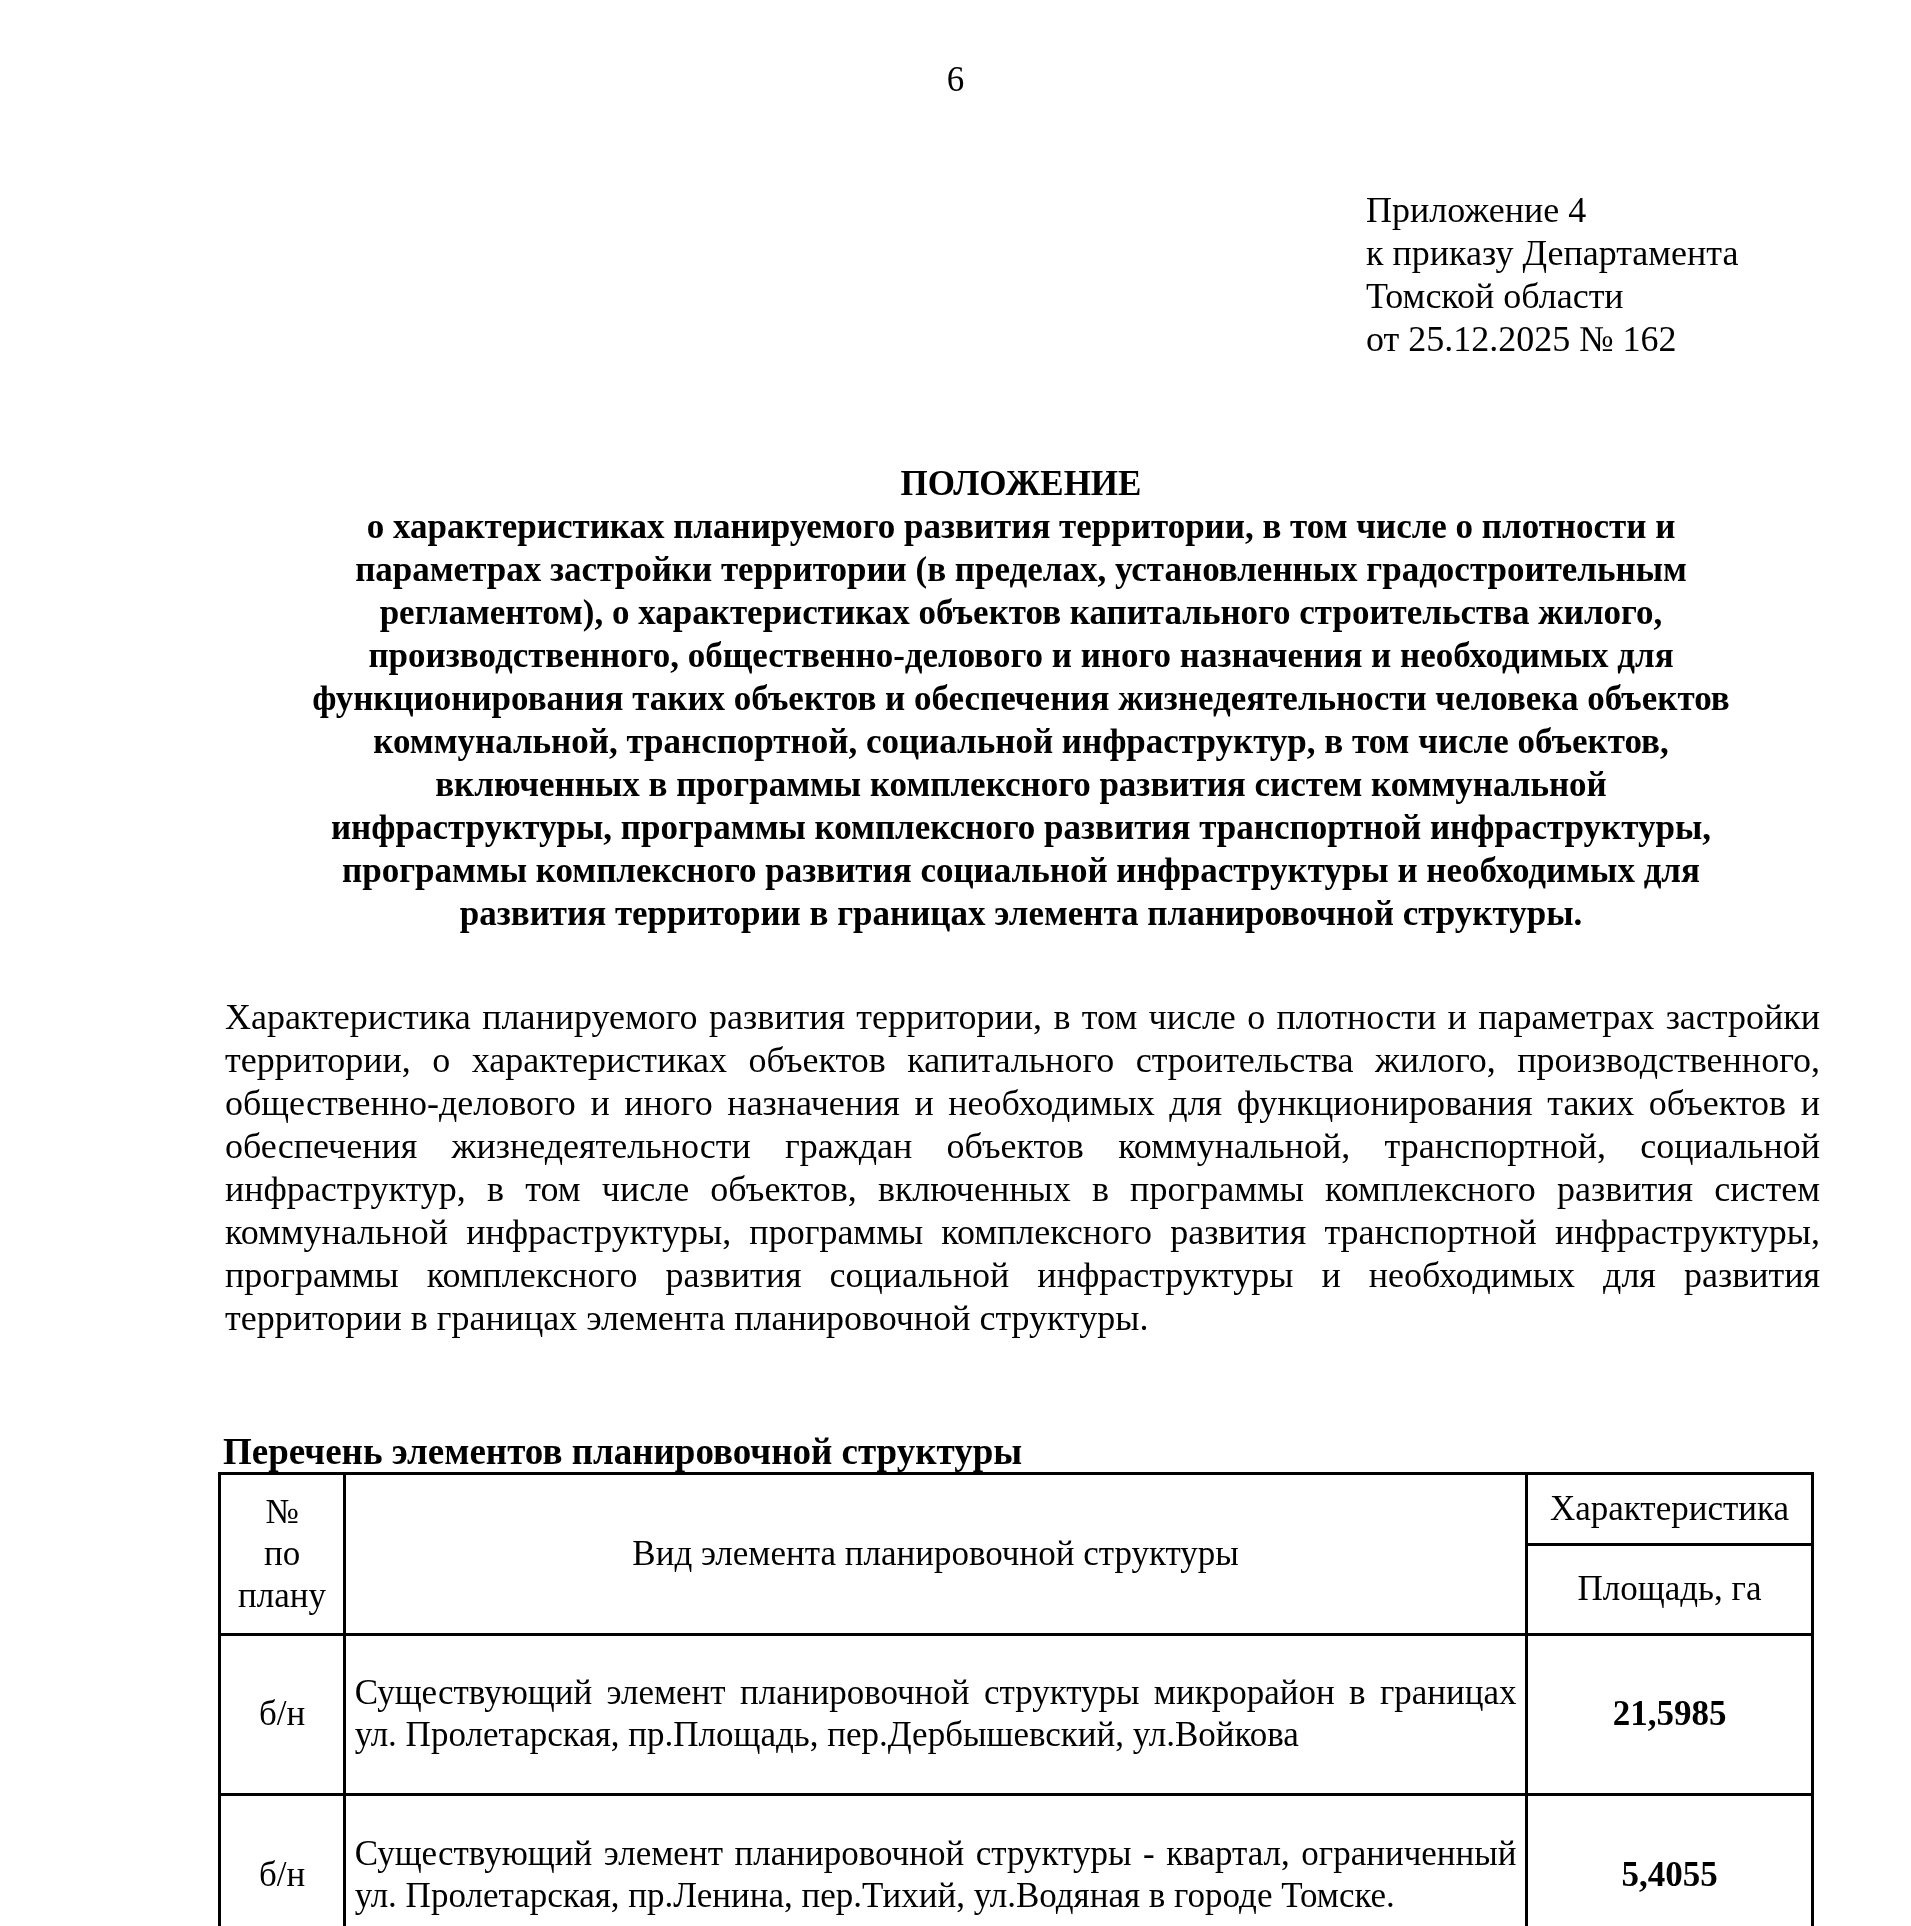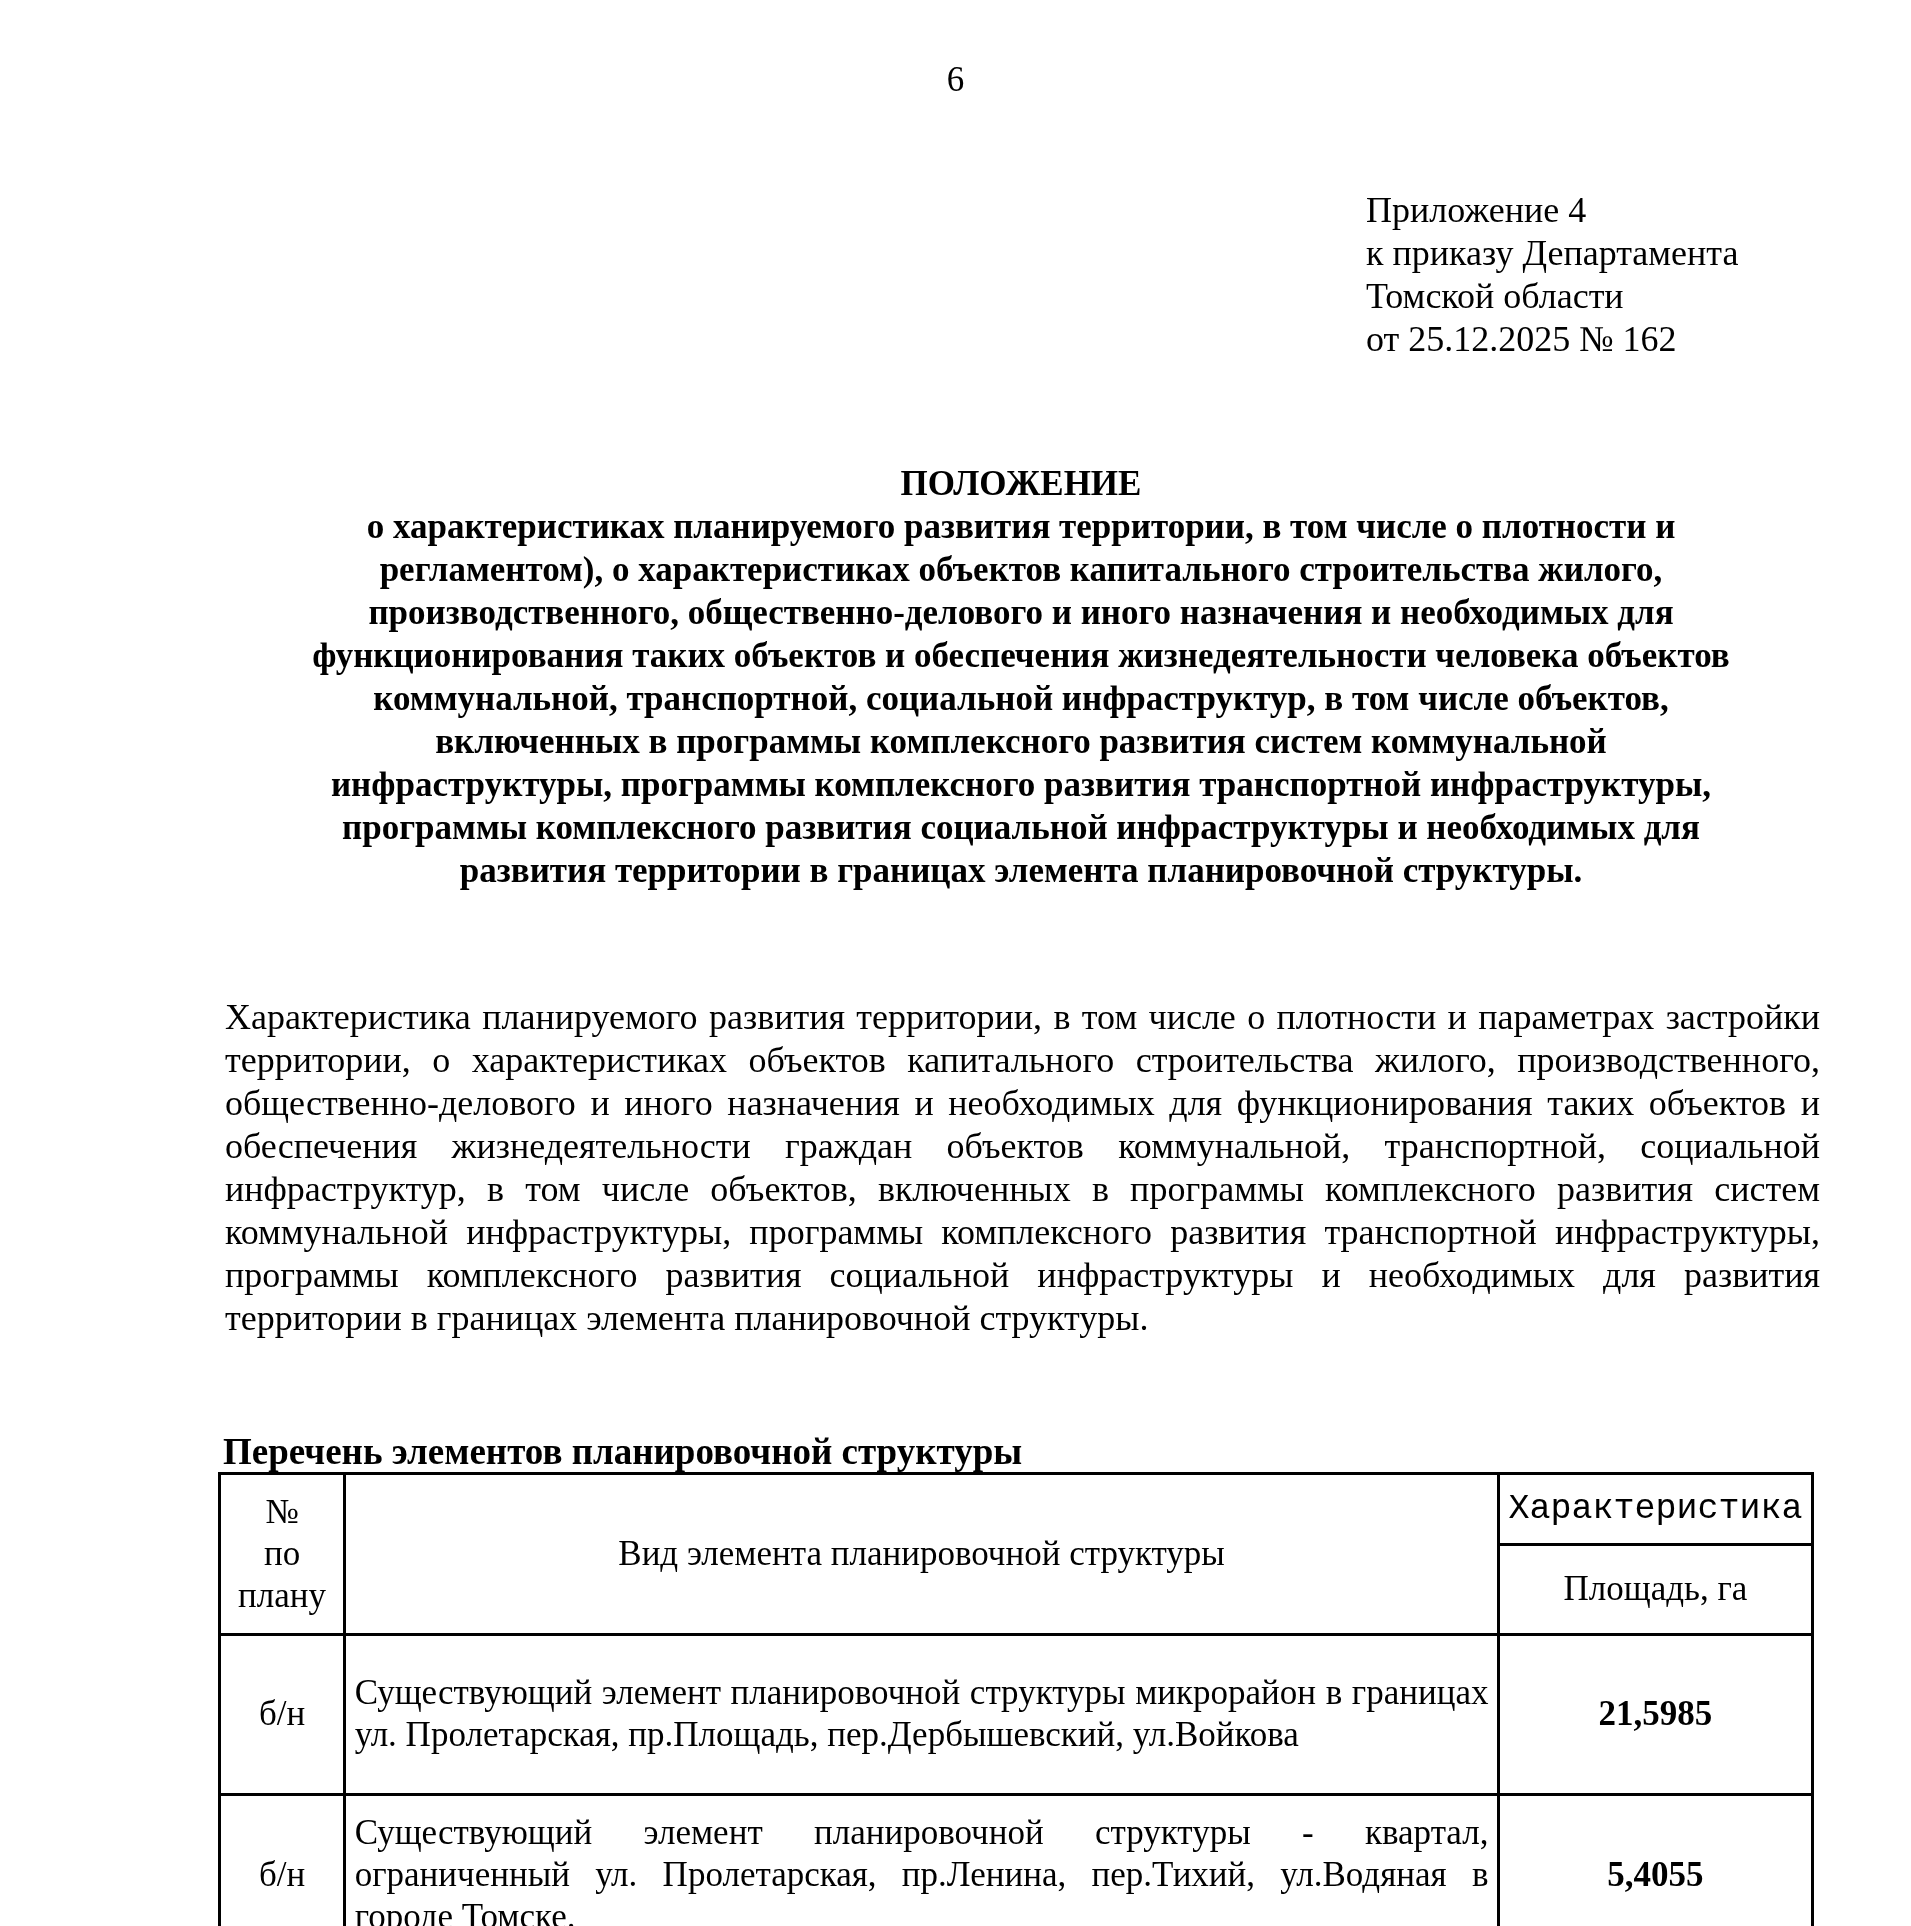--- a/index.html
+++ b/index.html
@@ -17,40 +17,41 @@
   .list-caption { position: absolute; left: 223px; top: 1432px; font-weight: bold; font-size: 37px;
                   line-height: 39px; white-space: nowrap; }
   table { border-collapse: collapse; position: absolute; }
   .t1 { left: 218px; top: 1472px; width: 1596px; font-size: 35px; }
   .t1 td { border: 3.5px solid #000; padding: 3.9px 8.5px; vertical-align: middle; line-height: 42px; }
   .t1 td.num { width: 116px; text-align: center; padding: 0 3.1px; }
   .t1 td.desc { text-align: justify; text-align-last: left; }
   .t1 td.head-desc { text-align: center; }
   .t1 td.val { width: 266px; text-align: center; font-weight: bold; margin-top: 24px; }
   .t1 td.head-right { width: 266px; text-align: center; }
-  .t1 tr.h1 td.head-right { height: 60px; font-family: Liberation Mono, monospace; }
+  .t1 tr.h1 td.head-right { height: 60px; }
   .t1 tr.h2 td.head-right { height: 79px; margin-left: 18px; }
   .t1 tr.row1 td { height: 150px; }
   .t1 tr.row2 td { height: 150px; }
 </style>
 </head>
 <body>
 
 <div class="page-number">6</div>
 
 <div class="appendix">
   <div>Приложение 4</div>
   <div>к приказу Департамента</div>
   <div>Томской области</div>
   <div>от 25.12.2025 № 162</div>
 </div>
 
 <div class="title-block">
   <div class="title">ПОЛОЖЕНИЕ</div>
   <div>о характеристиках планируемого развития территории, в том числе о плотности и</div>
+  <div>параметрах застройки территории (в пределах, установленных градостроительным</div>
   <div>регламентом), о характеристиках объектов капитального строительства жилого,</div>
   <div>производственного, общественно-делового и иного назначения и необходимых для</div>
   <div>функционирования таких объектов и обеспечения жизнедеятельности человека объектов</div>
   <div>коммунальной, транспортной, социальной инфраструктур, в том числе объектов,</div>
   <div>включенных в программы комплексного развития систем коммунальной</div>
   <div>инфраструктуры, программы комплексного развития транспортной инфраструктуры,</div>
   <div>программы комплексного развития социальной инфраструктуры и необходимых для</div>
   <div>развития территории в границах элемента планировочной структуры.</div>
 </div>
 

